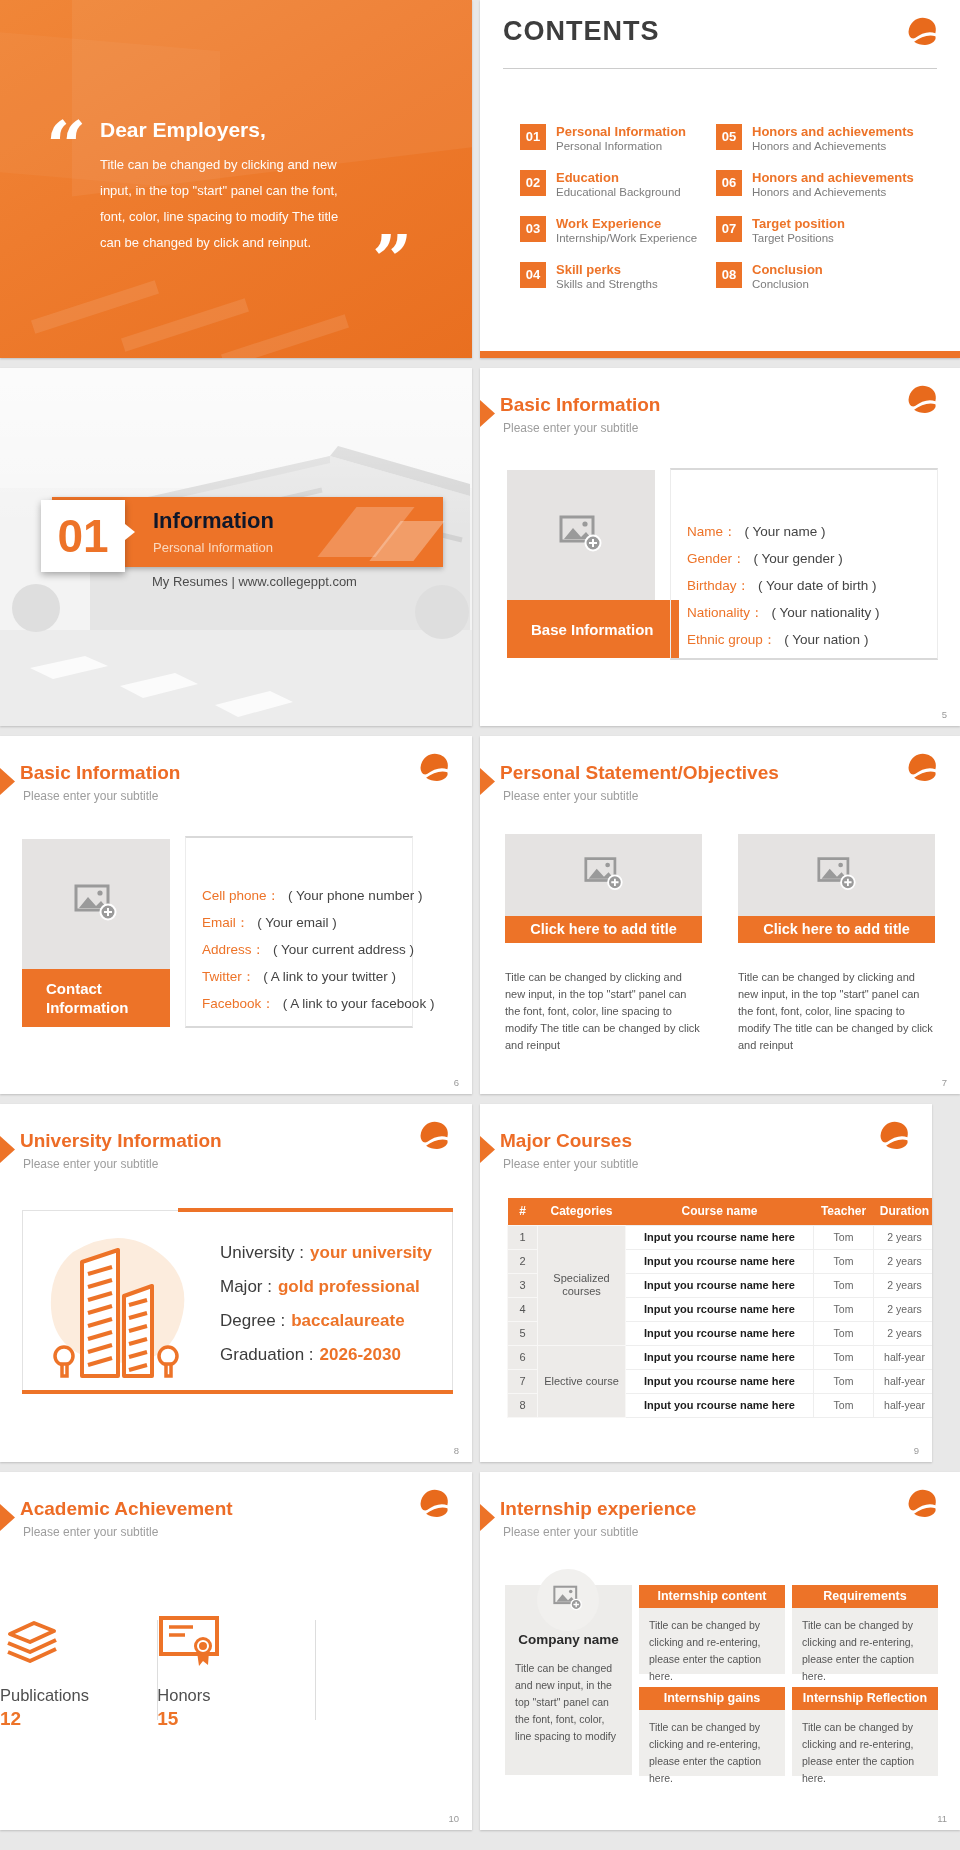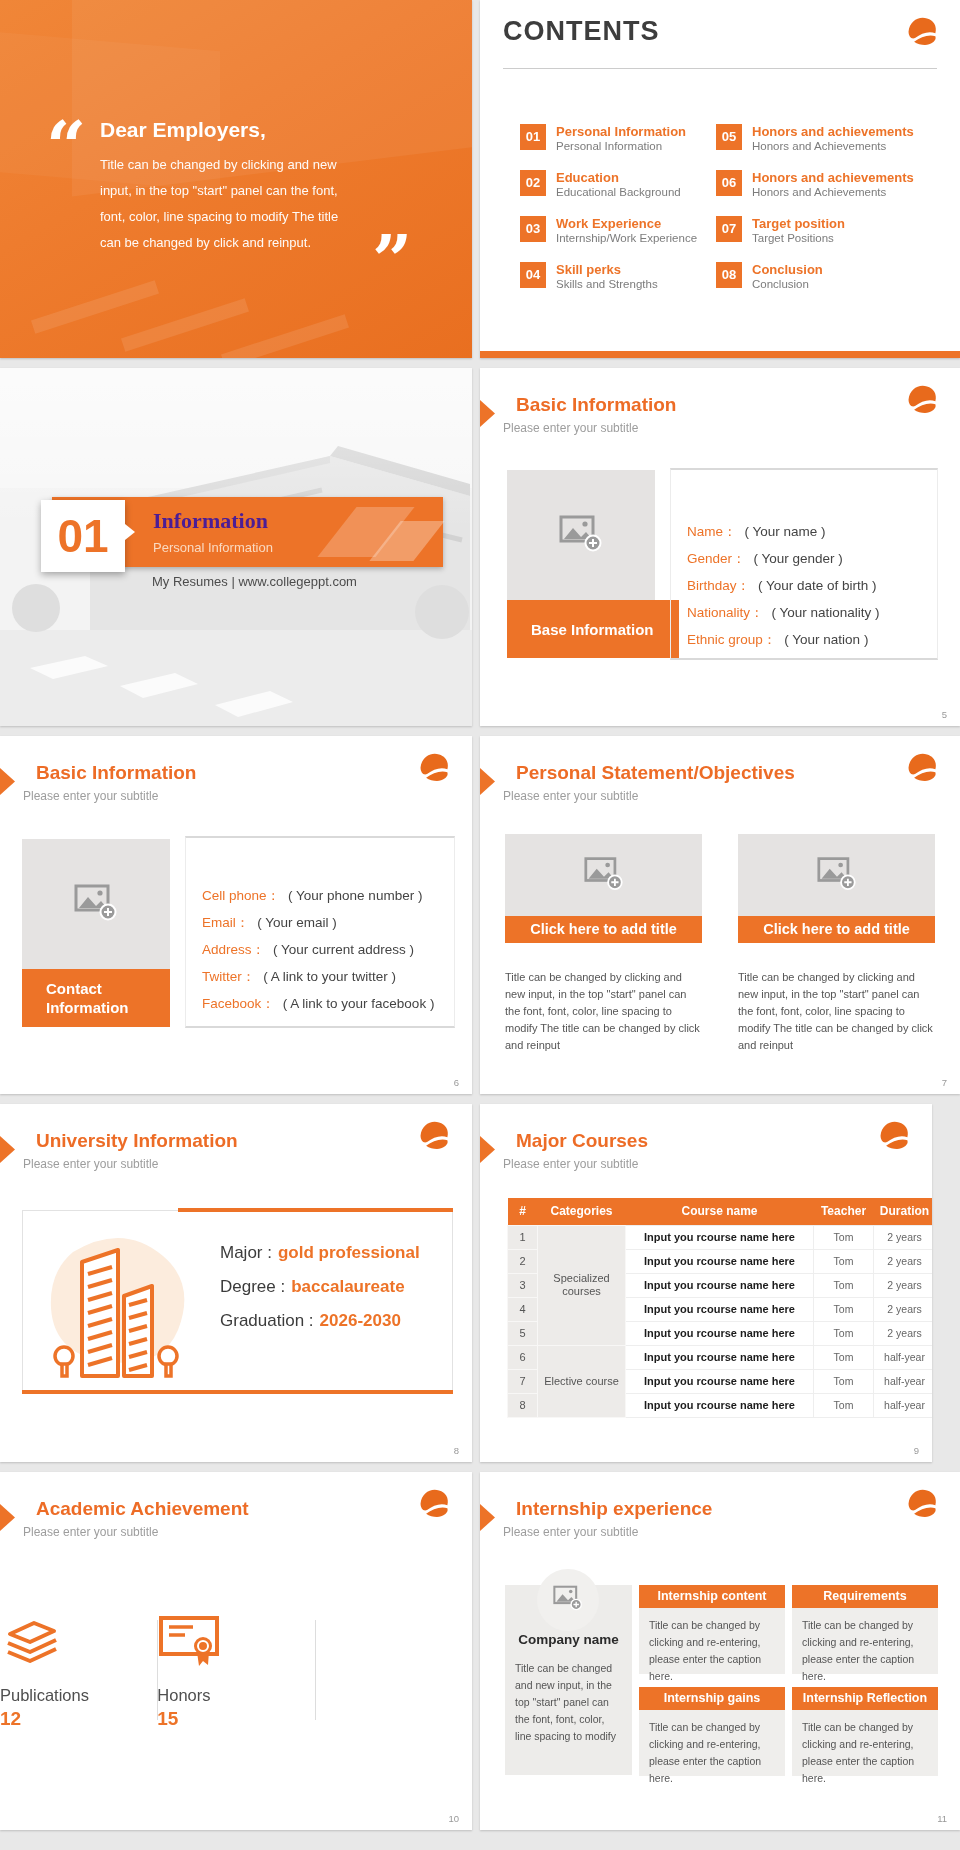--- a/index.html
+++ b/index.html
@@ -7,21 +7,21 @@
     --txt:#3f3f3f; --gray:#9d9d9d; --line:#d9d9d9; --ph:#e5e3e2;
   }
   *{box-sizing:border-box;}
   body{margin:0;width:960px;height:1850px;position:relative;background:#e8e8e8;
        font-family:"Liberation Sans",sans-serif;}
   .slide{position:absolute;background:#fff;overflow:hidden;box-shadow:0 1px 2px rgba(0,0,0,.18);}
 
   
   .arrow{position:absolute;left:0;top:32px;width:15px;height:27px;background:var(--accent);
          clip-path:polygon(0 0,100% 50%,0 100%);}
-  .hdr-title{position:absolute;left:36px;top:26px;font-size:19px;font-weight:bold;color:var(--title);}
+  .hdr-title{position:absolute;left:20px;top:26px;font-size:19px;font-weight:bold;color:var(--title);}
   .hdr-sub{position:absolute;left:23px;top:53px;font-size:12px;color:var(--gray);}
   .logo{position:absolute;right:20px;top:13px;width:37px;height:37px;}
   .logo svg{width:100%;height:100%;display:block;}
   .pg{position:absolute;right:13px;bottom:6px;font-size:9.5px;color:#999;}
 
   
   .s1{left:0;top:0;width:472px;height:358px;
       background:linear-gradient(150deg,#f0услов8638 0%,#ee7c2e 40%,#e96f20 100%);
       background:linear-gradient(150deg,#f08638 0%,#ee7c2e 40%,#e96f20 100%);}
   .cov-bld{position:absolute;right:-30px;top:-40px;width:430px;height:210px;
@@ -44,21 +44,21 @@
            color:#fff;font-size:13px;font-weight:bold;text-align:center;line-height:26px;}
   .toc-t{position:absolute;left:36px;top:0;font-size:13px;font-weight:bold;color:var(--accent);white-space:nowrap;}
   .toc-s{position:absolute;left:36px;top:16px;font-size:11.5px;color:#7c7c7c;white-space:nowrap;}
   .toc-bar{position:absolute;left:0;bottom:0;width:100%;height:7px;background:var(--accent);}
 
   
   .s3{left:0;top:368px;width:472px;height:358px;background:#f3f3f3;}
   .photo-fade{position:absolute;inset:0;background:linear-gradient(rgba(255,255,255,.55),rgba(255,255,255,0) 45%);}
   .sec-banner{position:absolute;left:52px;top:129px;width:391px;height:70px;background:var(--accent);
               box-shadow:0 2px 5px rgba(0,0,0,.25);}
-  .sec-banner-t{position:absolute;left:101px;top:11px;font-size:22px;font-weight:bold;color:#4c1d95;font-family:Liberation Serif, serif;}
+  .sec-banner-t{position:absolute;left:101px;top:11px;font-size:22px;font-weight:bold;color:#0f172a;}
   .sec-banner-s{position:absolute;left:101px;top:43px;font-size:13px;color:#fad9c0;}
   .chev{position:absolute;background:rgba(255,255,255,.22);transform:skewX(-38deg);}
   .sec-card{position:absolute;left:41px;top:132px;width:84px;height:72px;background:#fff;
             box-shadow:0 3px 7px rgba(0,0,0,.3);display:flex;align-items:center;justify-content:center;}
   .sec-num{font-size:46px;font-weight:bold;color:var(--accent);}
   .sec-ptr{position:absolute;left:125px;top:156px;width:10px;height:16px;background:#fff;
            clip-path:polygon(0 0,100% 50%,0 100%);}
   .sec-footer{position:absolute;left:152px;top:206px;font-size:13px;color:#4c4c4c;}
 
   
@@ -273,21 +273,21 @@
   <div class="ph-box" style="left:22px;top:103px;width:148px;height:130px;">
     <span><svg viewBox="0 0 44 40" width="42">
           <rect x="2" y="4" width="32" height="24" fill="none" stroke="#9a9a9a" stroke-width="3"></rect>
           <circle cx="26" cy="11" r="2.6" fill="#9a9a9a"></circle>
           <path d="M5 26 L14 15 L22 24 L27 19 L33 26 Z" fill="#9a9a9a"></path>
           <circle cx="34" cy="30" r="7.5" fill="#9a9a9a" stroke="#fff" stroke-width="2"></circle>
           <path d="M34 26 v8 M30 30 h8" stroke="#fff" stroke-width="2" fill="none"></path>
         </svg></span>
   </div>
   <div class="info-tag" style="left:22px;top:233px;width:148px;height:58px;">Contact Information</div>
-  <div class="fieldbox" style="left:185px;top:100px;width:270px;height:192px;padding-top:44px;">
+  <div class="fieldbox" style="left:185px;top:100px;width:228px;height:192px;padding-top:44px;">
     <div class="field"><span class="lb">Cell phone：</span><span class="vl">( Your phone number )</span></div>
     <div class="field"><span class="lb">Email：</span><span class="vl">( Your email )</span></div>
     <div class="field"><span class="lb">Address：</span><span class="vl">( Your current address )</span></div>
     <div class="field"><span class="lb">Twitter：</span><span class="vl">( A link to your twitter )</span></div>
     <div class="field"><span class="lb">Facebook：</span><span class="vl">( A link to your facebook )</span></div>
   </div>
   <div class="pg">6</div>
 </div>
 
 <div class="slide s6">
@@ -365,20 +365,21 @@
         <line x1="91" y1="140" x2="109" y2="135"></line>
     </g>
     <g stroke="#ED7328" stroke-width="3.5" fill="#ffffff">
       <circle cx="26" cy="126" r="9"></circle>
         <rect x="24" y="134" width="5" height="12"></rect>
       <circle cx="130" cy="126" r="9"></circle>
         <rect x="128" y="134" width="5" height="12"></rect>
     </g>
   </svg>
   <div class="uni-list">
+    <div class="uni-field"><span class="lb">University :</span><span class="vl">your university</span></div>
     <div class="uni-field"><span class="lb">Major :</span><span class="vl">gold professional</span></div>
     <div class="uni-field"><span class="lb">Degree :</span><span class="vl">baccalaureate</span></div>
     <div class="uni-field"><span class="lb">Graduation :</span><span class="vl">2026-2030</span></div>
   </div>
   <div class="pg">8</div>
 </div>
 
 <div class="slide s8">
   <div class="arrow"></div>
   <div class="hdr-title">Major Courses</div>

